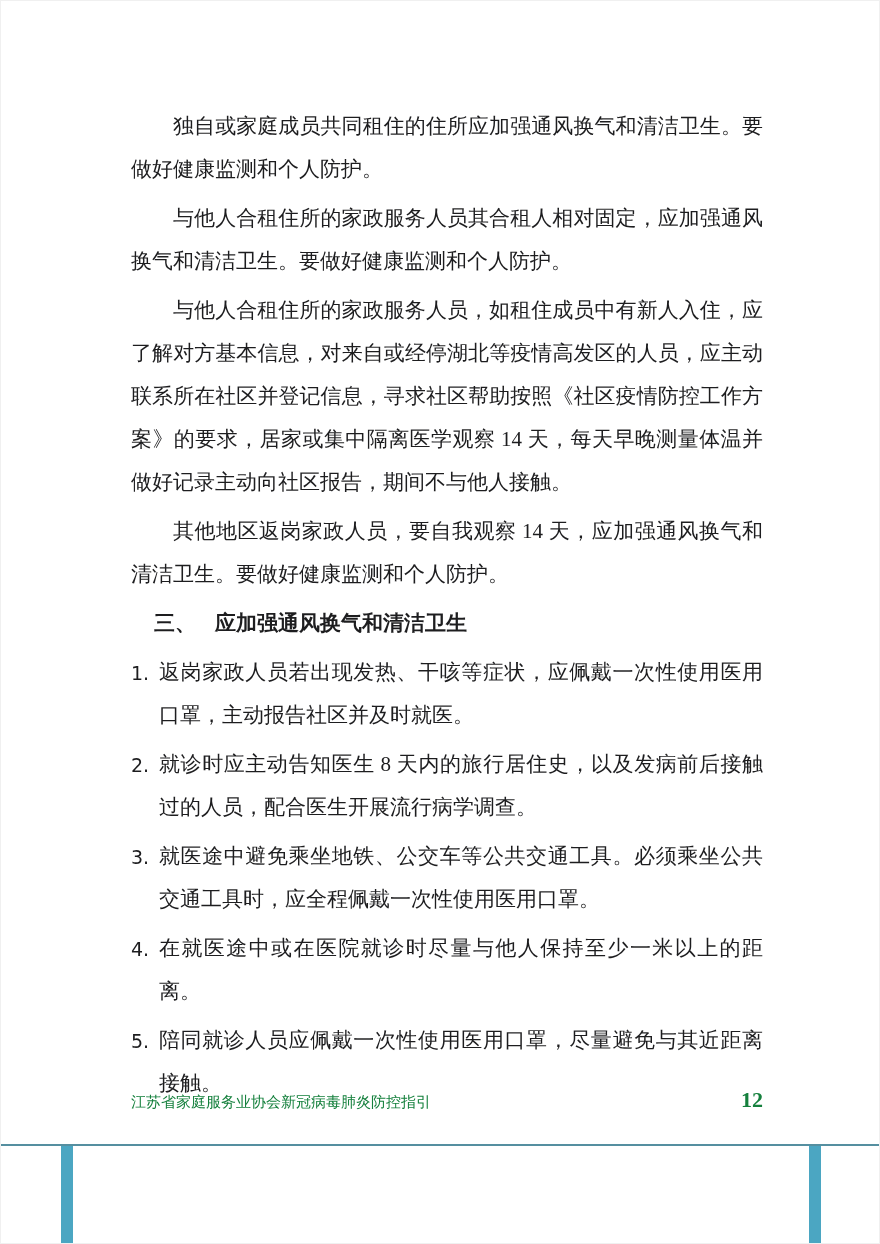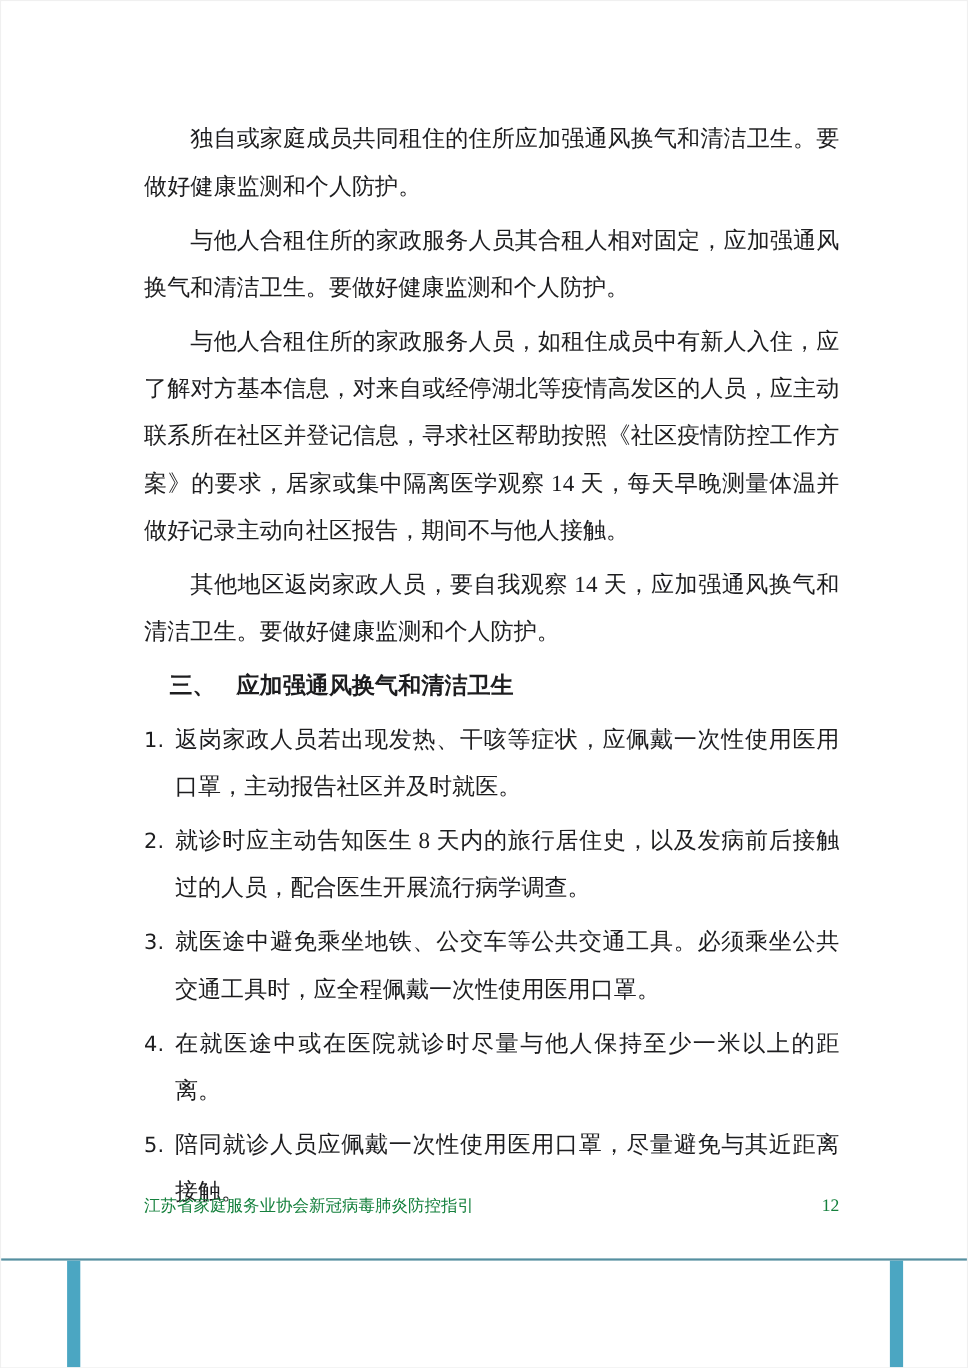--- a/index.html
+++ b/index.html
@@ -74,21 +74,21 @@
     position: absolute;
     left: 130px;
     width: 632px;
     top: 1086px;
     display: flex;
     justify-content: space-between;
     align-items: baseline;
     font-size: 15px;
     color: #15803d;
   }
-  .page-number { font-size: 16px; }
+  .page-number { font-size: 22px; font-weight: bold; }
 </style>
 </head>
 <body>
 
 <div class="page">
 
   <div class="body-text">
 
     <p class="para">独自或家庭成员共同租住的住所应加强通风换气和清洁卫生。要做好健康监测和个人防护。</p>
     <p class="para">与他人合租住所的家政服务人员其合租人相对固定，应加强通风换气和清洁卫生。要做好健康监测和个人防护。</p>

